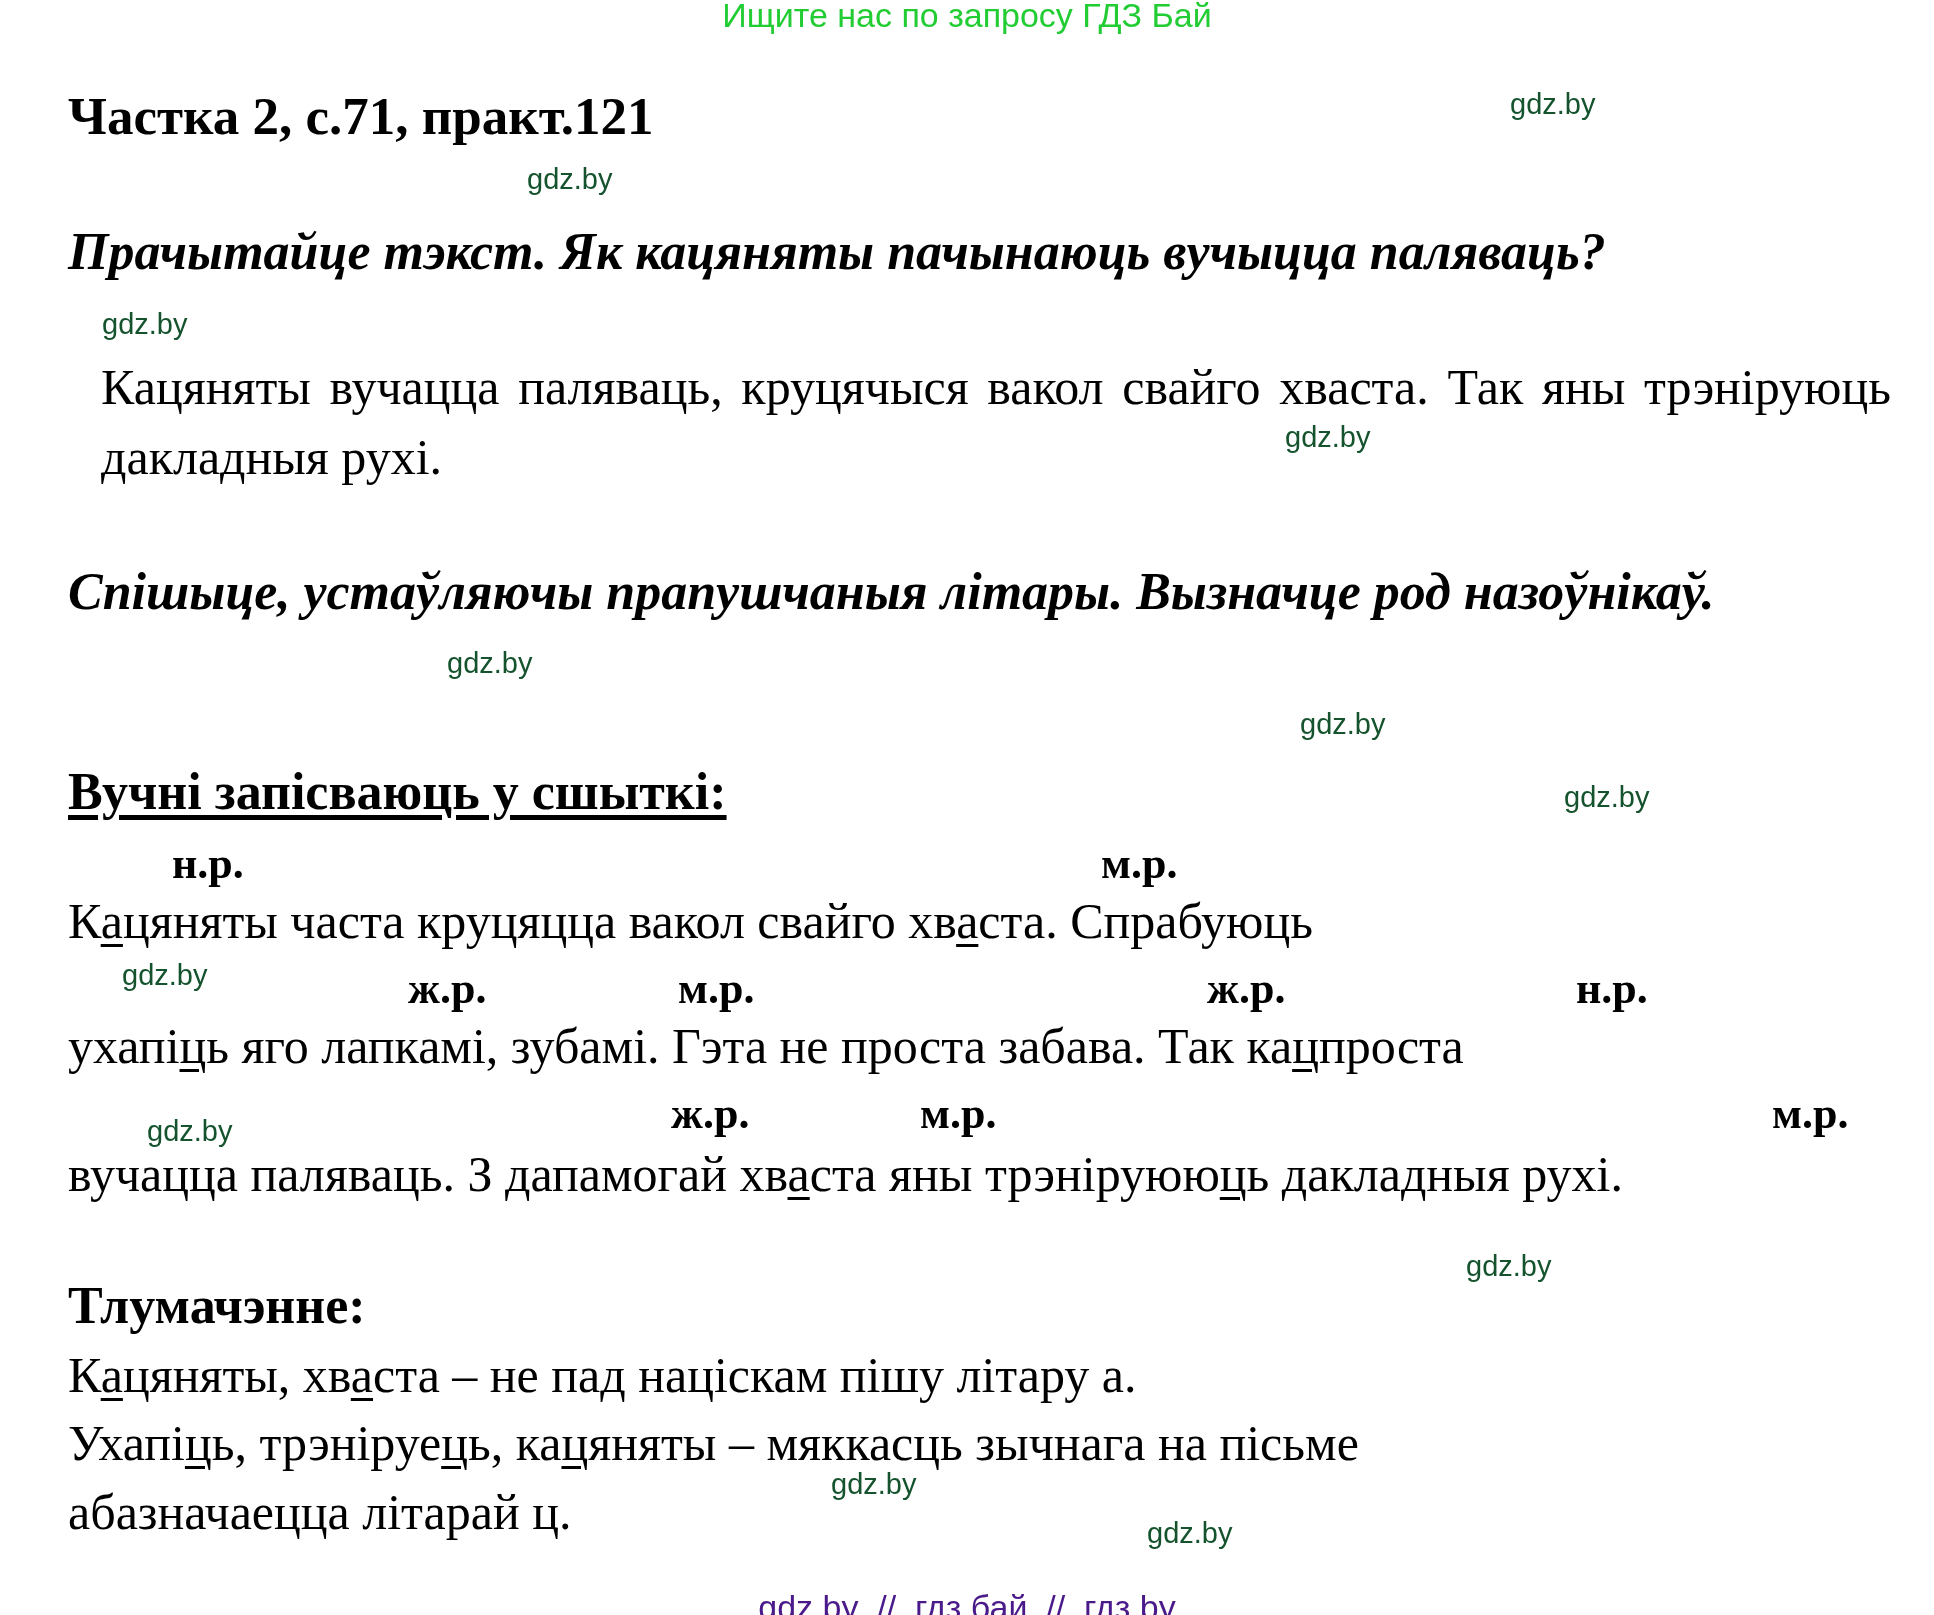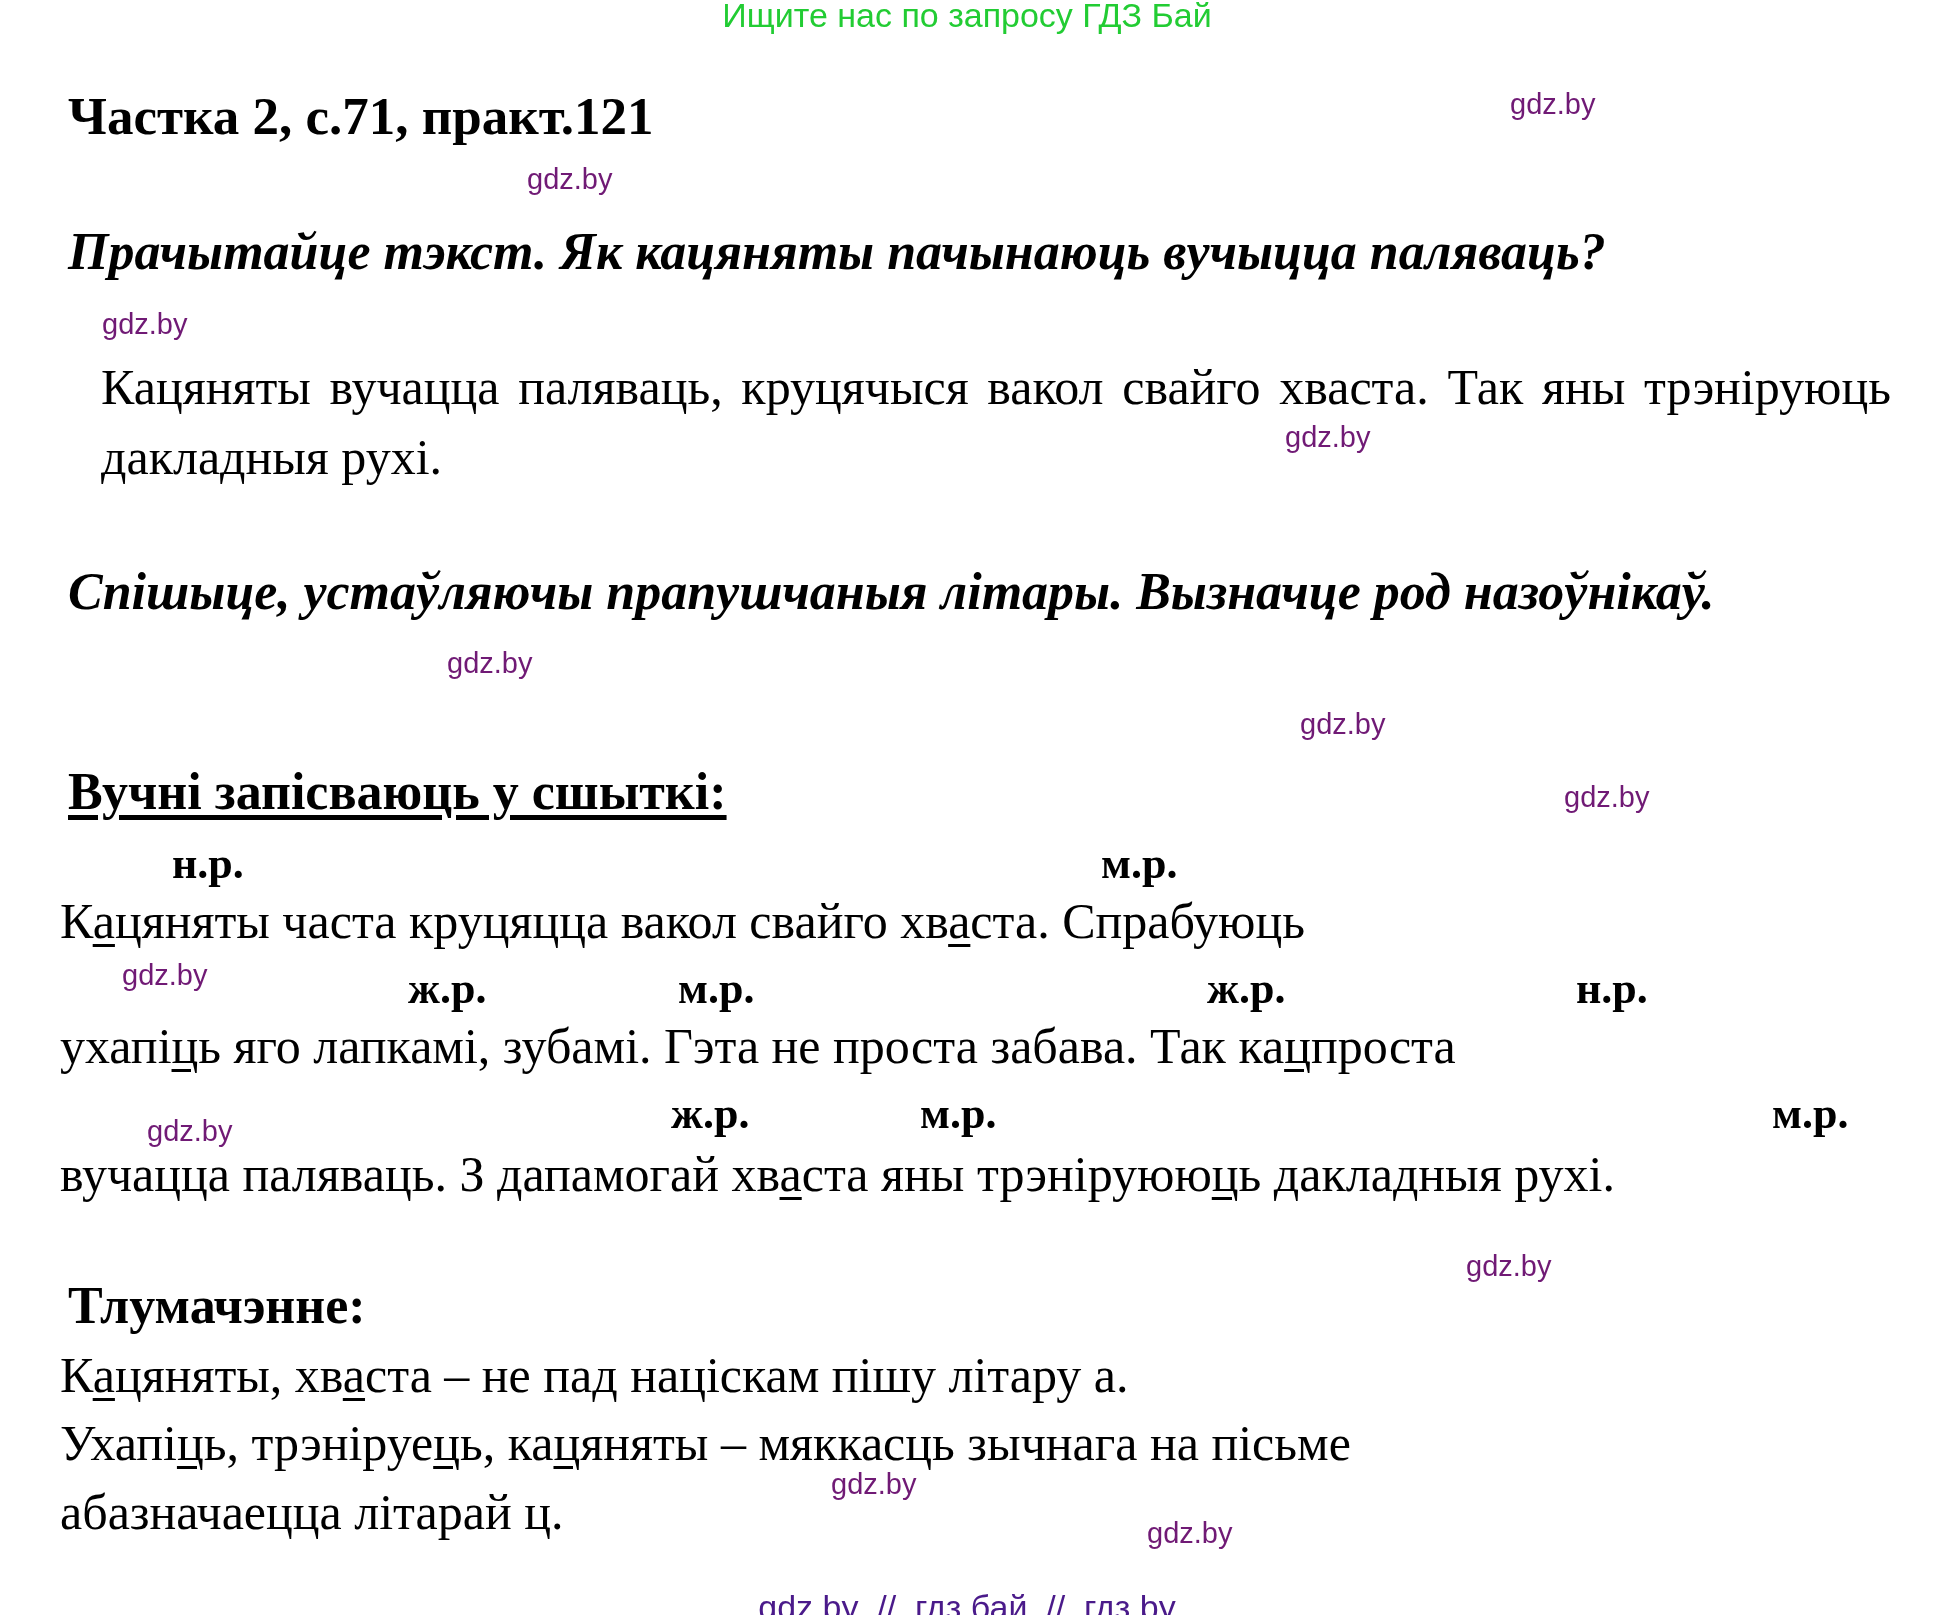--- a/index.html
+++ b/index.html
@@ -8,23 +8,23 @@
   .serif{font-family:"Liberation Serif","DejaVu Serif",serif;}
   .sans{font-family:"Liberation Sans","DejaVu Sans",sans-serif;}
   .top-banner{left:0;width:1934px;text-align:center;top:-4px;font-size:34px;color:#22cc33;}
   .title{left:68px;top:86px;font-size:53px;font-weight:bold;}
   .task{left:68px;top:222px;font-size:52px;font-weight:bold;font-style:italic;}
   .para{left:68px;width:1790px;font-size:50px;white-space:normal;line-height:70px;}
   .just{text-align:justify;text-align-last:left;margin-left:33px;}
   .task2{left:68px;width:1790px;top:558px;font-size:52px;font-weight:bold;font-style:italic;white-space:normal;line-height:68px;text-align:justify;text-align-last:left;}
   .sub{left:68px;top:762px;font-size:52px;font-weight:bold;text-decoration:underline;text-decoration-thickness:5px;text-underline-offset:6px;text-align:right;}
   .lbl{font-size:44px;font-weight:bold;}
-  .line{left:60px;font-size:50px;}
+  .line{left:68px;font-size:50px;}
   .u{text-decoration:underline;text-decoration-thickness:3px;text-underline-offset:6px;}
-  .wm{font-size:29px;color:#701a75;}
+  .wm{font-size:29px;color:#14532d;}
   .expl-h{left:68px;top:1276px;font-size:52px;font-weight:bold;}
   .footer{left:0;width:1934px;text-align:center;top:1588px;font-size:34px;color:#4a1a8a;}
 </style>
 </head>
 <body>
 
 <div class="abs sans top-banner">Ищите нас по запросу ГДЗ Бай</div>
 
 <div class="abs serif title">Частка 2, с.71, практ.121</div>
 <div class="abs sans wm" style="left:1510px;top:88px;">gdz.by</div>

